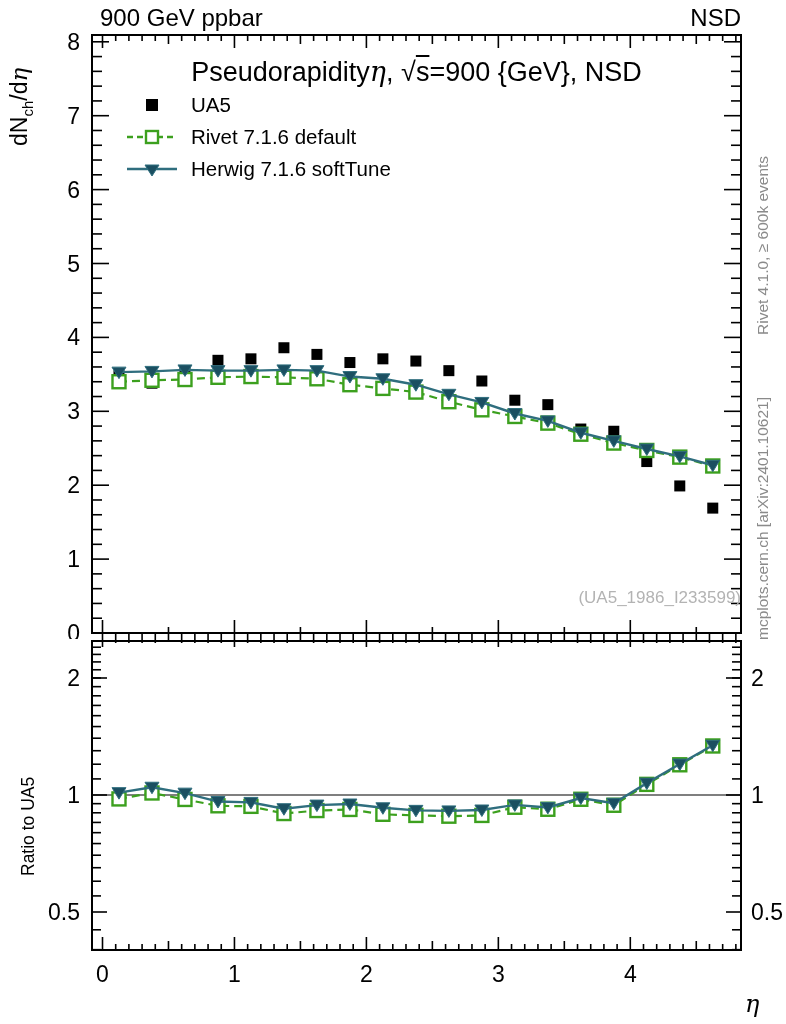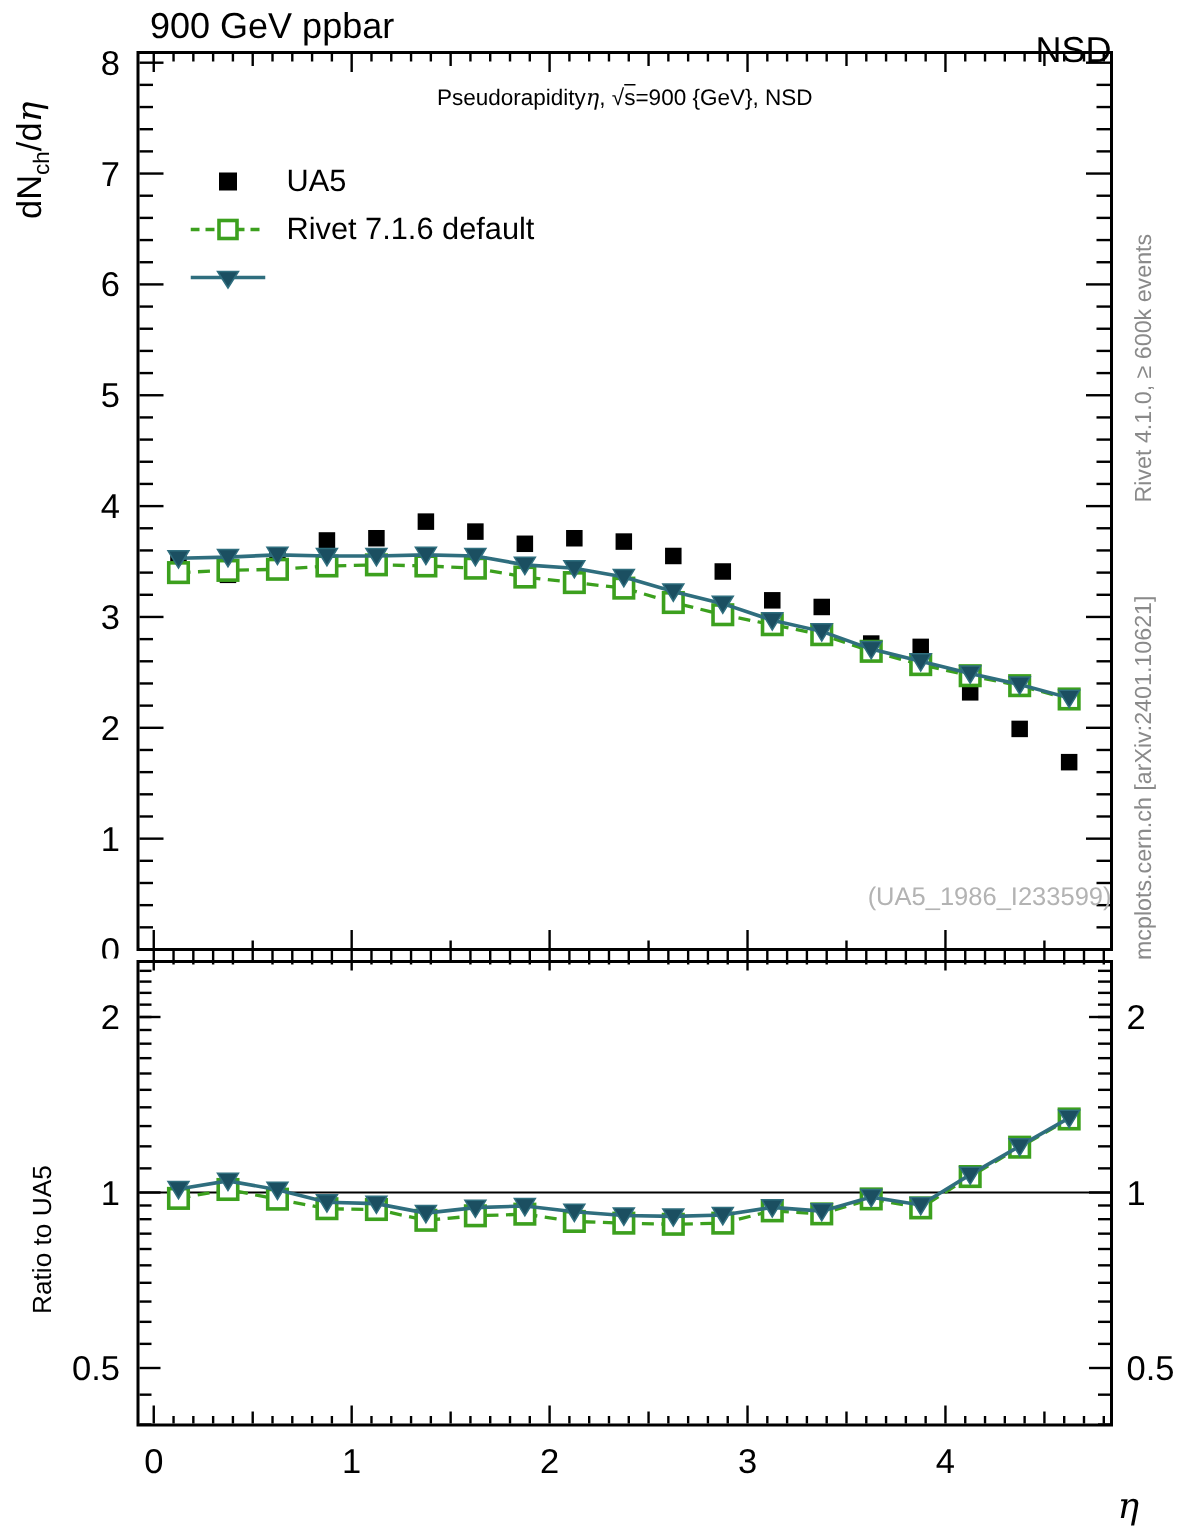--- a/index.html
+++ b/index.html
@@ -1,33 +1,33 @@
 <!DOCTYPE html>
 <html><head>
 <meta charset="utf-8">
 <style>
   html,body{margin:0;padding:0;background:#fff;}
   .page{position:relative;width:786px;height:1024px;background:#fff;overflow:hidden;
         font-family:"Liberation Sans",sans-serif;color:#000;}
   .abs{position:absolute;}
   .hdr-left{left:100px;top:4px;font-size:24px;}
-  .hdr-right{left:92px;top:4px;width:649px;text-align:right;font-size:24px;margin-top:16px;}
-  .plot-title{left:92px;top:56px;width:649px;text-align:center;font-size:15px;}
+  .hdr-right{left:92px;top:4px;width:649px;text-align:right;font-size:24px;}
+  .plot-title{left:92px;top:56px;width:649px;text-align:center;font-size:27px;}
   .greek{font-family:"DejaVu Serif",serif;font-style:italic;}
   .sqrtarg{text-decoration:overline;}
   .rot{transform-origin:0 0;transform:rotate(-90deg);white-space:nowrap;}
   .ylab-main{left:6px;top:146px;font-size:23px;}
   .ylab-main sub{font-size:15px;}
   .ratio-lab{left:18px;top:876px;font-size:17.5px;}
   .note{font-size:15.5px;}
   .note-top{left:754px;top:335px;}
   .note-bot{left:754px;top:640px;}
   .watermark{left:92px;top:588px;width:649px;text-align:center;font-size:17px;}
   .eta-xlab{left:745px;top:990px;font-size:24px;}
-  .legend{left:127px;top:105px;}
+  .legend{left:127px;top:89px;}
   .leg-row{display:flex;align-items:center;height:32px;}
   .leg-swatch{width:50px;height:24px;flex:0 0 50px;}
   .leg-label{padding-left:14px;font-size:20.5px;}
   svg text{font-family:"Liberation Sans",sans-serif;}
 </style>
 </head>
 <body>
 
 <div class="page">
 
@@ -487,20 +487,21 @@
             <line x1="0" y1="12" x2="50" y2="12" stroke="#3ca01e" stroke-width="2.4" stroke-dasharray="6 4"></line>
             <rect x="19" y="6" width="12" height="12" fill="#ffffff" stroke="#3ca01e" stroke-width="2.4"></rect>
           </svg></span>
       <span class="leg-label">Rivet 7.1.6 default</span>
     </div>
     <div class="leg-row">
       <span class="leg-swatch"><svg width="50" height="24">
             <line x1="0" y1="12" x2="50" y2="12" stroke="#2f6e7e" stroke-width="2.4"></line>
             <polygon points="18,8 32,8 25,19" fill="#1b4f61" stroke="#2f6e7e" stroke-width="1"></polygon>
           </svg></span>
+      <span class="leg-label">Herwig 7.1.6 softTune</span>
     </div>
   </div>
 
   <div class="abs rot note note-top" style="color: rgb(138, 138, 138);">Rivet 4.1.0, ≥ 600k events</div>
   <div class="abs rot note note-bot" style="color: rgb(138, 138, 138);">mcplots.cern.ch [arXiv:2401.10621]</div>
 
   <div class="abs watermark" style="color: rgb(179, 179, 179); text-align: right;">(UA5_1986_I233599)</div>
 
   <div class="abs rot ratio-lab">Ratio to UA5</div>
 

